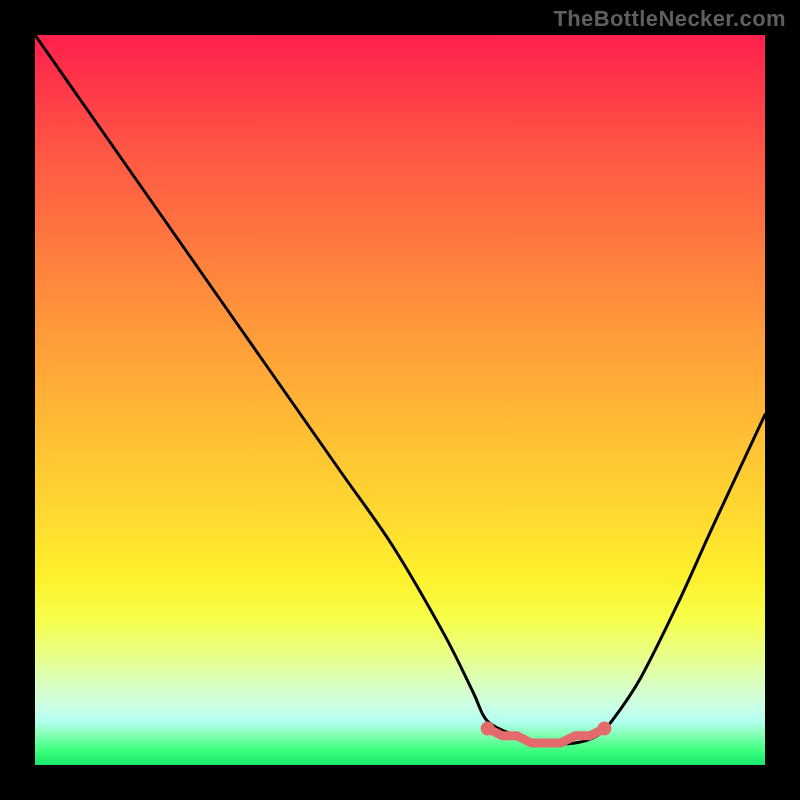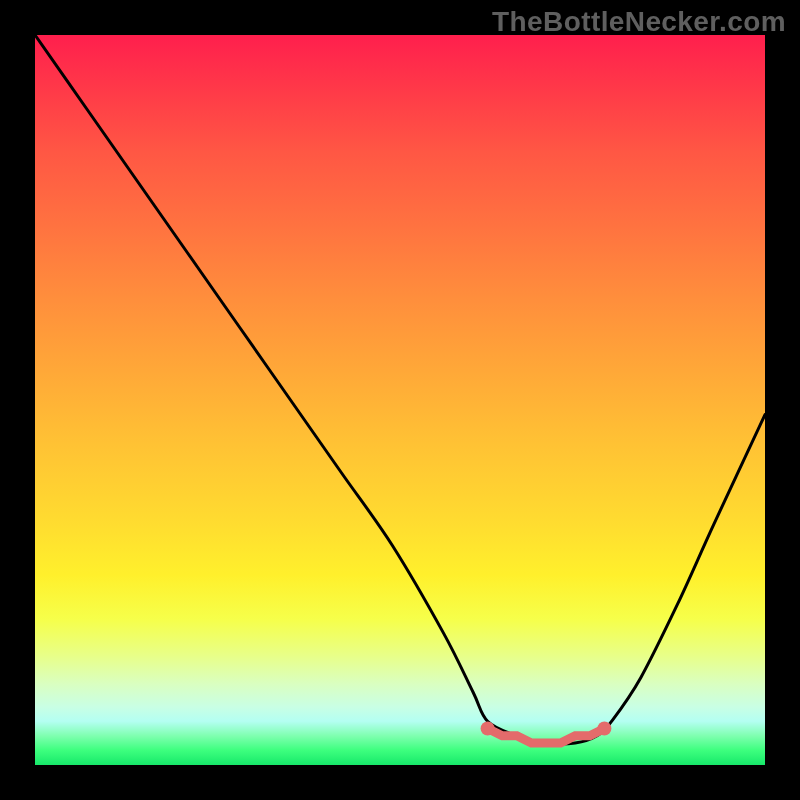--- a/index.html
+++ b/index.html
@@ -14,21 +14,21 @@
     position: relative;
     width: 800px;
     height: 800px;
     background: #000;
   }
   .watermark {
     position: absolute;
     top: 6px;
     right: 14px;
     color: #5f5f5f;
-    font-size: 28px;
+    font-size: 22px;
     font-weight: 600;
     letter-spacing: 0.4px;
     z-index: 20;
   }
   .plot-clip {
     position: absolute;
     left: 35px;
     top: 35px;
     width: 730px;
     height: 730px;

